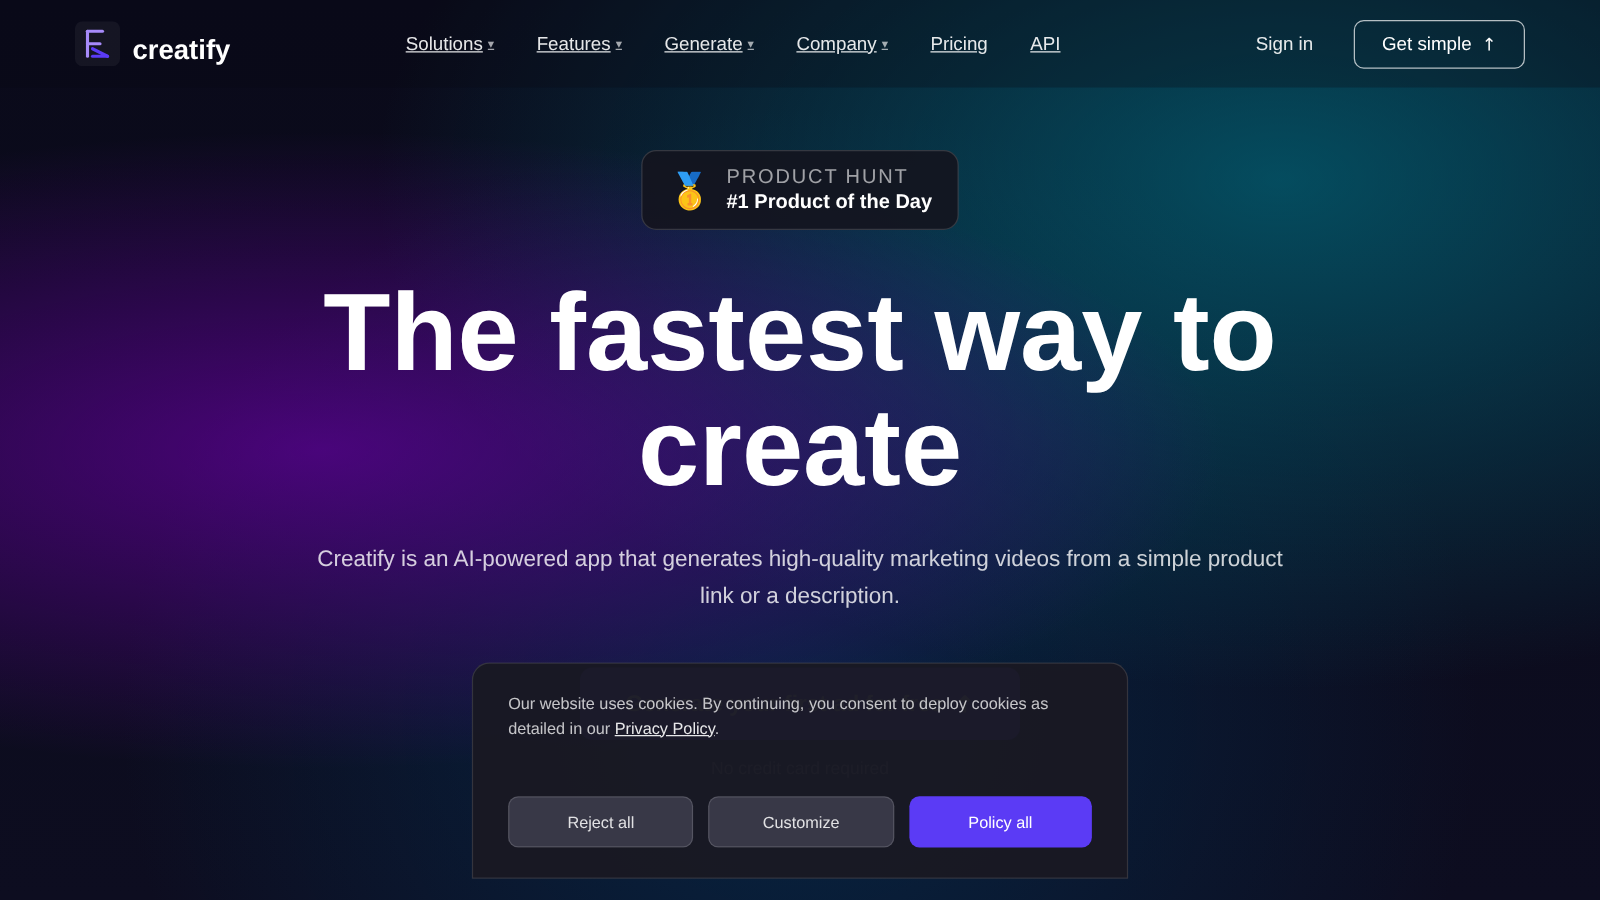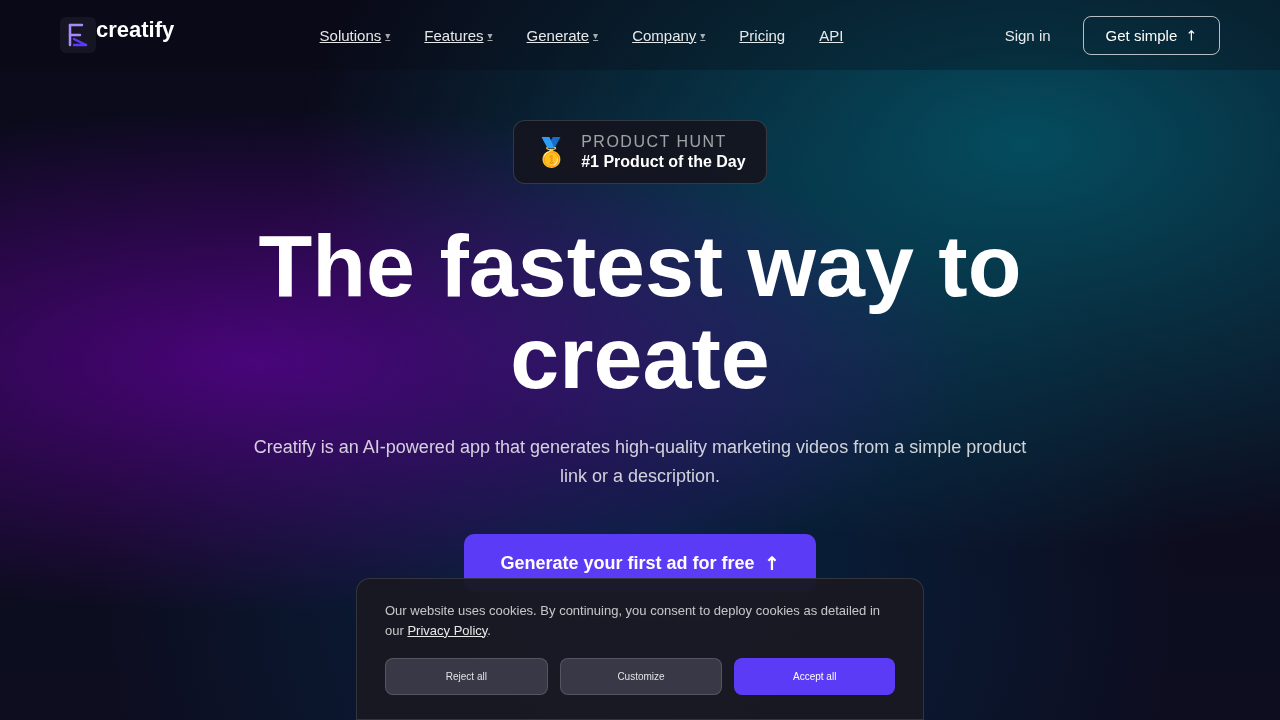--- a/index.html
+++ b/index.html
@@ -32,21 +32,22 @@
       display: flex;
       align-items: center;
       justify-content: space-between;
       padding: 0 60px;
       height: 70px;
       background: rgba(10, 10, 20, 0.3);
     }
 
     .logo {
       display: flex;
-      align-items: flex-start;
+      align-items: flex-end;
+      gap: 10px;
       text-decoration: none;
       color: #fff;
     }
 
     .logo-icon {
       width: 36px;
       height: 36px;
     }
 
     .logo-text {
@@ -195,24 +196,24 @@
     }
 
     .no-cc {
       font-size: 14px;
       color: rgba(255,255,255,0.55);
     }
 
     
     .cookie-banner {
       position: absolute;
-      bottom: 0;
+      bottom: 17px;
       left: 50%;
       transform: translateX(-50%);
-      width: 568px;
+      width: 525px;
       background: rgba(25, 25, 35, 0.97);
       border: 1px solid rgba(255,255,255,0.12);
       border-radius: 14px 14px 0 0;
       padding: 22px 28px 24px;
       z-index: 100;
     }
 
     .cookie-text {
       font-size: 13px;
       color: rgba(255,255,255,0.75);
@@ -227,25 +228,26 @@
 
     .cookie-buttons {
       display: flex;
       gap: 12px;
     }
 
     .cookie-btn {
       flex: 1;
       padding: 12px;
       border-radius: 8px;
-      font-size: 10px;
+      font-size: 13px;
       font-weight: 500;
       cursor: pointer;
       border: none;
       transition: opacity 0.2s;
+      margin-top: 27px;
     }
 
     .btn-reject {
       background: rgba(60, 60, 75, 0.9);
       color: rgba(255,255,255,0.85);
       border: 1px solid rgba(255,255,255,0.15);
     }
 
     .btn-customize {
       background: rgba(60, 60, 75, 0.9);
@@ -335,15 +337,15 @@
   <p class="no-cc">No credit card required</p>
 </main>
 
 <div class="cookie-banner">
   <p class="cookie-text">
     <span>Our website uses cookies. By continuing, you consent to deploy cookies as detailed in our </span><a href="#">Privacy Policy</a><span>.</span>
   </p>
   <div class="cookie-buttons">
     <button class="cookie-btn btn-reject">Reject all</button>
     <button class="cookie-btn btn-customize">Customize</button>
-    <button class="cookie-btn btn-accept">Accept all</button>
+    <button class="cookie-btn btn-accept">Policy all</button>
   </div>
 </div>
 
 </body></html>

